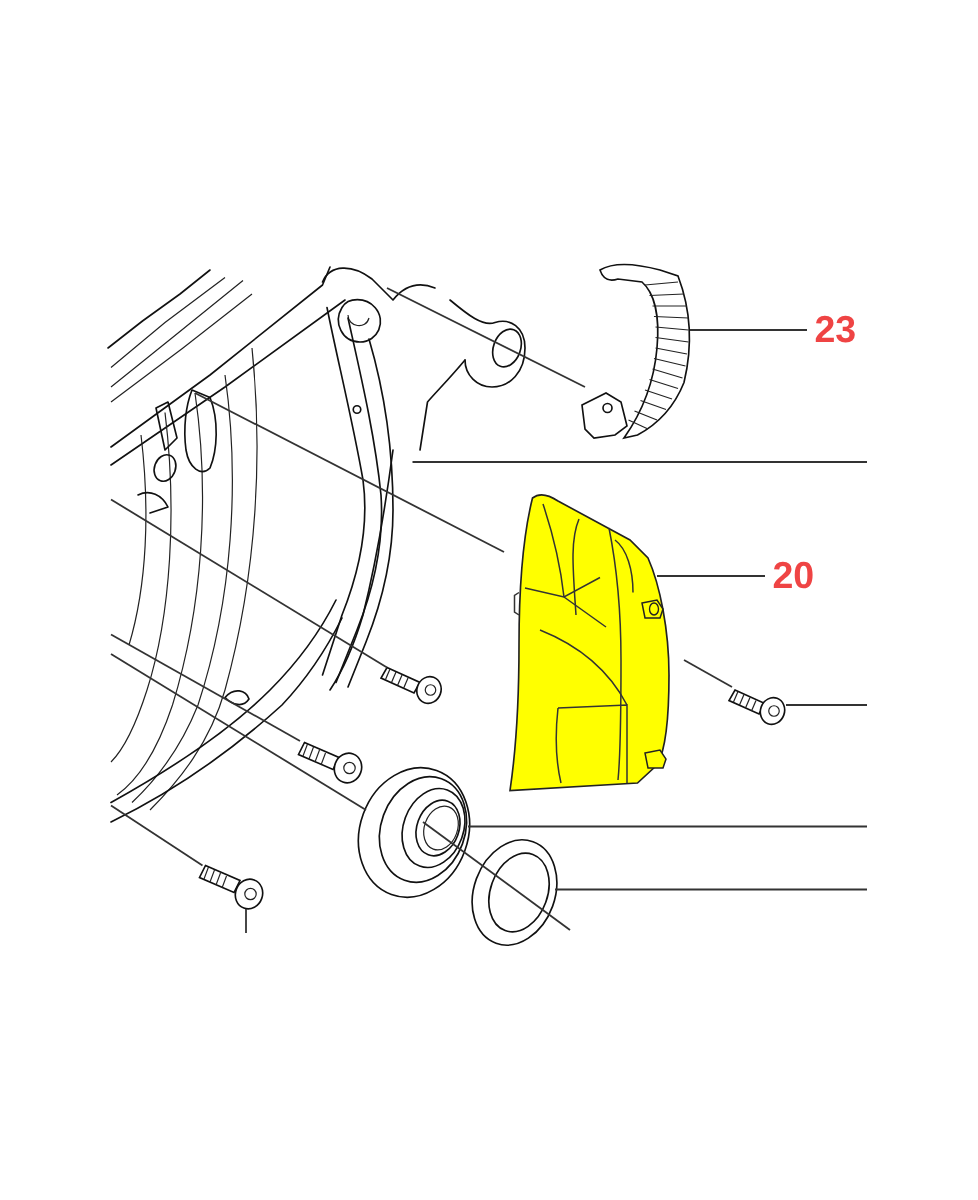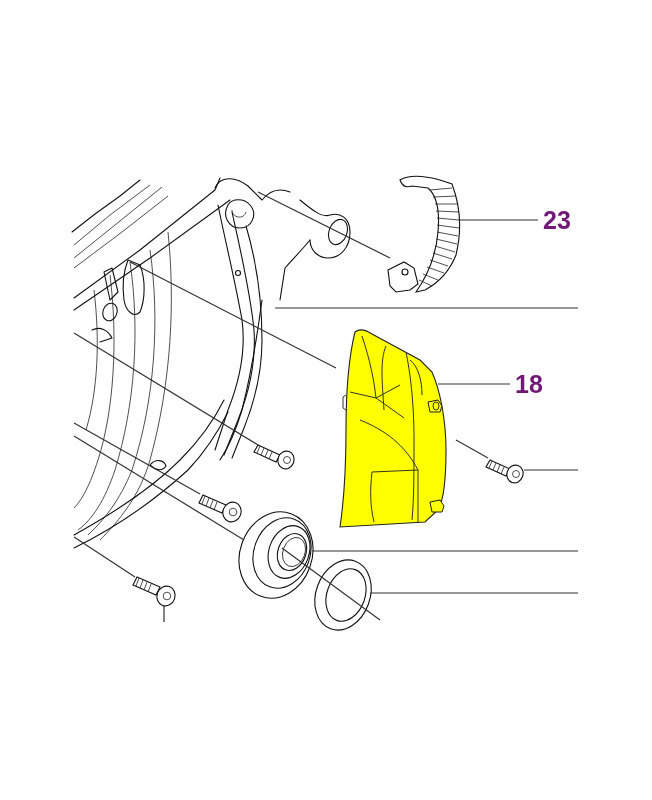--- a/index.html
+++ b/index.html
@@ -3,21 +3,21 @@
   <meta charset="utf-8">
   <style>
     html, body { margin: 0; padding: 0; background: #ffffff; }
     body { width: 652px; height: 800px; overflow: hidden; position: relative; font-family: "Liberation Sans", sans-serif; }
     #diagram { position: absolute; left: 0; top: 0; width: 652px; height: 800px; }
     .ln { stroke: #111; fill: none; stroke-width: 1.1; stroke-linecap: round; stroke-linejoin: round; }
     .ln-thin { stroke: #222; fill: none; stroke-width: 0.8; }
     .leader { stroke: #333; fill: none; stroke-width: 1.2; }
     .part-fill { fill: #ffffff; stroke: #111; stroke-width: 1.1; }
     .hl { stroke: #333; stroke-width: 1; }
-    .label { position: absolute; font-family: "Liberation Sans", sans-serif; font-weight: bold; font-size: 25px; color: #701a75; line-height: 1; }
+    .label { position: absolute; font-family: "Liberation Sans", sans-serif; font-weight: bold; font-size: 25px; color: #ef4444; line-height: 1; }
   </style>
 </head>
 <body>
 
 <svg id="diagram" viewBox="0 0 652 800" xmlns="http://www.w3.org/2000/svg">
 
   <g>
 
     <path class="ln" d="M72,232 L95,214 L120,196 L140,180"></path>
     <path class="ln-thin" d="M74,245 L110,215 L150,185"></path>
@@ -175,13 +175,13 @@
     <line class="leader" x1="275" y1="308" x2="578" y2="308"></line>
     <line class="leader" x1="438" y1="384" x2="510" y2="384"></line>
     <line class="leader" x1="524" y1="470" x2="578" y2="470"></line>
     <line class="leader" x1="312" y1="551" x2="578" y2="551"></line>
     <line class="leader" x1="370" y1="593" x2="578" y2="593"></line>
     <line class="leader" x1="164" y1="606" x2="164" y2="622"></line>
   </g>
 </svg>
 
 <div class="label" style="left:543px; top:208px;">23</div>
-<div class="label" style="left:515px; top:372px;">18</div>
+<div class="label" style="left:515px; top:372px;">20</div>
 
 </body></html>

